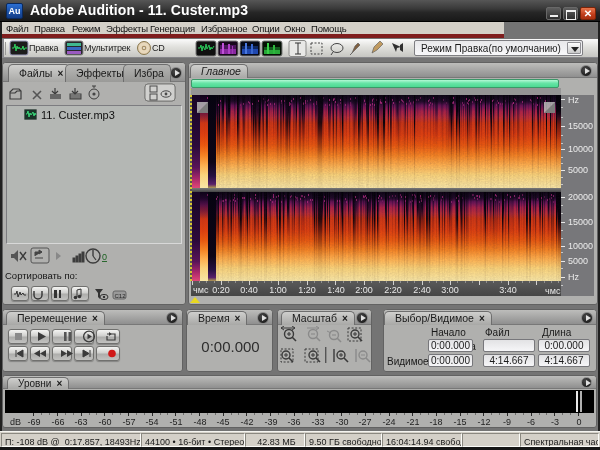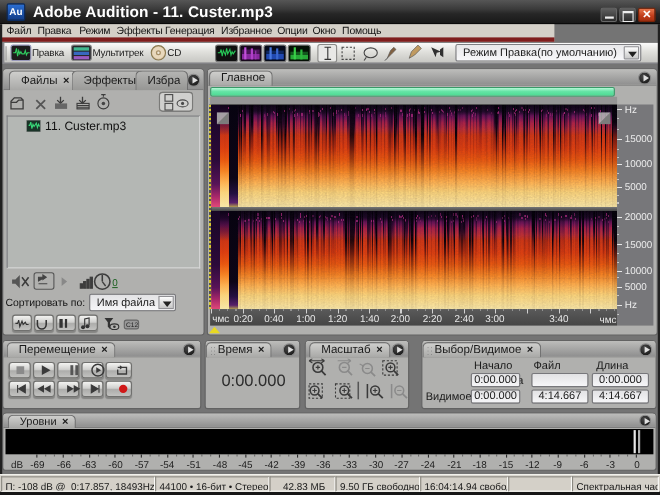--- a/index.html
+++ b/index.html
@@ -153,25 +153,20 @@
         <rect x="73" y="10" width="2" height="6"></rect>
         <rect x="76" y="8" width="2" height="8"></rect>
         <rect x="79" y="6" width="2" height="10"></rect>
 <circle cx="90" cy="10" r="7" fill="none" stroke-width="1.4"></circle>
         <path d="M90 10V4" stroke-width="1.4"></path>
         <path d="M90 10l3 4" stroke-width="1.2"></path>
 </g>
 <text x="99" y="14" font-size="9" fill="#1a6020" text-decoration="underline">0</text>
 </svg>
 <div class="abs" style="left:2px;top:207px;font-size:9.5px;color:#141414;">Сортировать по:</div>
-<div class="fld" style="left:78px;top:204px;width:79px;height:16px;text-align:left;padding:2px 0 0 6px;font-size:10px;">Имя файла
-<span class="abs" style="right:1px;top:1px;width:14px;height:12px;background:linear-gradient(#fdfdfd,#c6c6c6);border:1px solid #909094;">
-        <span class="abs" style="left:3px;top:4px;border-top:5px solid #222;border-left:4px solid transparent;border-right:4px solid transparent;"></span>
-      </span>
-</div>
 <div class="sbtn" style="left:8px;top:223px;width:18px;height:15px;"></div>
 <div class="sbtn" style="left:28px;top:223px;width:18px;height:15px;"></div>
 <div class="sbtn" style="left:48px;top:223px;width:18px;height:15px;"></div>
 <div class="sbtn" style="left:68px;top:223px;width:18px;height:15px;"></div>
 <svg class="abs" style="left:8px;top:223px" width="120" height="16">
 <path d="M3 8h2l1-3 1 6 2-5 1 3 2-2 1 2h2" stroke="#333" fill="none"></path>
 <path d="M23 5v4a4 4 0 0 0 8 0V5" stroke="#333" stroke-width="1.4" fill="none"></path>
 <rect x="43" y="4" width="3" height="8" fill="#333"></rect>
       <rect x="48" y="4" width="2" height="8" fill="#333"></rect>
 <path d="M66 11V4l4-1v7" stroke="#333" fill="none"></path>
@@ -180,21 +175,21 @@
 <path d="M84 3h8l-3 4v6l-2-2V7z" fill="#333"></path>
       <ellipse cx="93" cy="11" rx="4" ry="2.6" fill="#b0b0ae" stroke="#333"></ellipse>
       <circle cx="93" cy="11" r="1.2" fill="#333"></circle>
 <rect x="102" y="5" width="13" height="8" rx="2" fill="#999" stroke="#666"></rect>
       <text x="103.5" y="11.5" font-size="6" fill="#222">C12</text>
 </svg>
 </div>
 
 <div class="abs panel" id="mainpanel" style="left:188px;top:62px;width:410px;height:243px;">
 <div class="tabrow"></div>
-<div class="tab" style="left:1px;">Главное</div>
+<div class="tab" style="left:1px;font-style:italic;">Главное</div>
 <div class="rbtn" style="right:5px;top:2px;"></div>
 <div class="abs" style="left:2px;top:16px;width:368px;height:9px;background:linear-gradient(#b4f8d6,#66e4a6 45%,#4cda92);border:1px solid #3a9868;border-radius:2px;"></div>
 <div class="abs" style="left:1px;top:26px;width:0;height:0;border-top:6px solid #e8d820;border-left:5px solid transparent;border-right:5px solid transparent;"></div>
 <div class="abs" style="left:1px;top:32px;width:2px;height:186px;background:repeating-linear-gradient(#d8c830 0 2px,#555 2px 4px);"></div>
 <div class="abs" style="left:2px;top:25px;width:370px;height:7px;background:#959595;"></div>
 <div class="abs" id="spectbox" style="left:3px;top:32px;width:369px;height:186px;background:#000;">
 <svg width="369" height="186" shape-rendering="crispEdges" style="position:absolute;left:0;top:0">
         <defs>
           <linearGradient id="gi111" gradientUnits="userSpaceOnUse" x1="0" y1="0" x2="0" y2="93">
             <stop offset="0" stop-color="#180626" stop-opacity="1"></stop>

